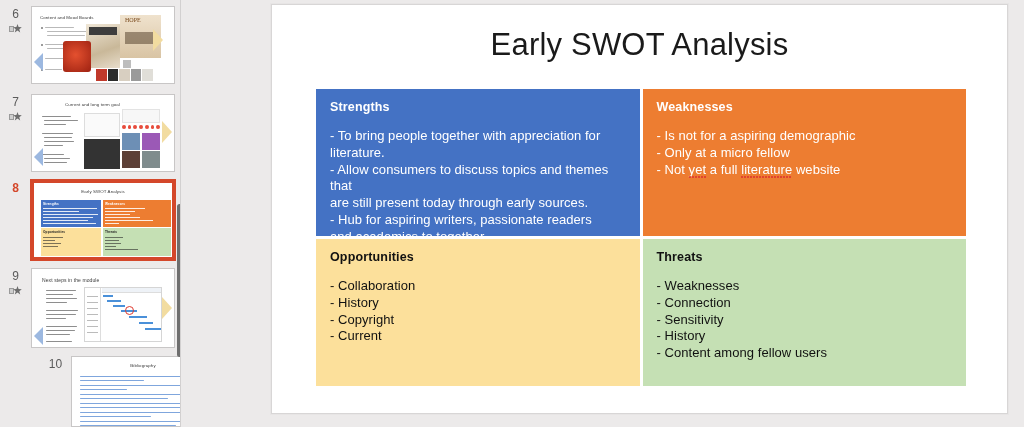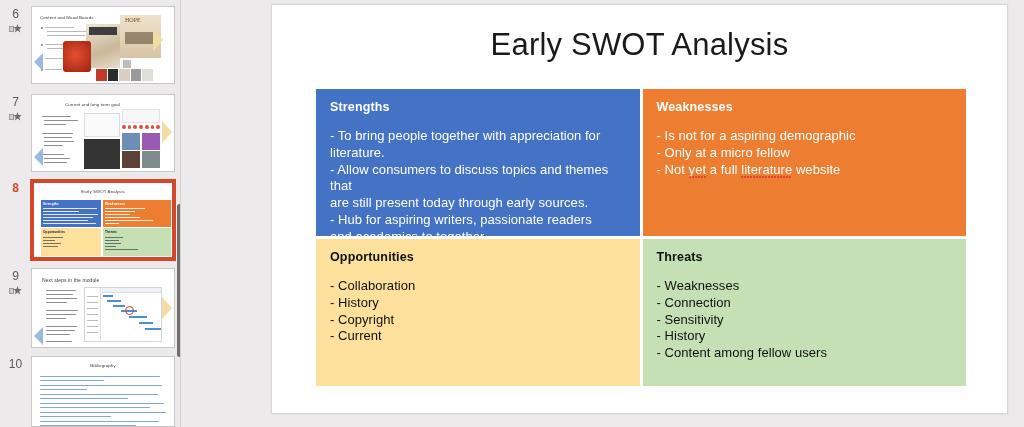--- a/index.html
+++ b/index.html
@@ -405,21 +405,21 @@
             <div style="position:absolute;left:2px;top:26px;width:11px;height:1px;background:#bbb;"></div>
             <div style="position:absolute;left:2px;top:32px;width:11px;height:1px;background:#bbb;"></div>
             <div style="position:absolute;left:2px;top:38px;width:11px;height:1px;background:#bbb;"></div>
             <div style="position:absolute;left:2px;top:44px;width:11px;height:1px;background:#bbb;"></div>
           </div>
           <div class="mini-arrow right" style="left:130px; top:28px;"></div>
         </div>
       </div>
     </div>
 
-    <div class="thumb-row" style="top:356px;">
+    <div class="thumb-row" style="top:356px;margin-left:40px;">
       <div class="thumb-gutter">
         <div class="slide-num">10</div>
       </div>
       <div class="thumb-frame" style="height:71px;">
         <div class="mini">
           <div class="mini-title" style="left:0;right:0;top:6px;text-align:center;">Bibliography</div>
           <div class="mini-line blue" style="left:8px; top:19px; width:120px;"></div>
           <div class="mini-line blue" style="left:8px; top:23px; width:64px;"></div>
           <div class="mini-line blue" style="left:8px; top:28px; width:122px;"></div>
           <div class="mini-line blue" style="left:8px; top:32px; width:47px;"></div>

